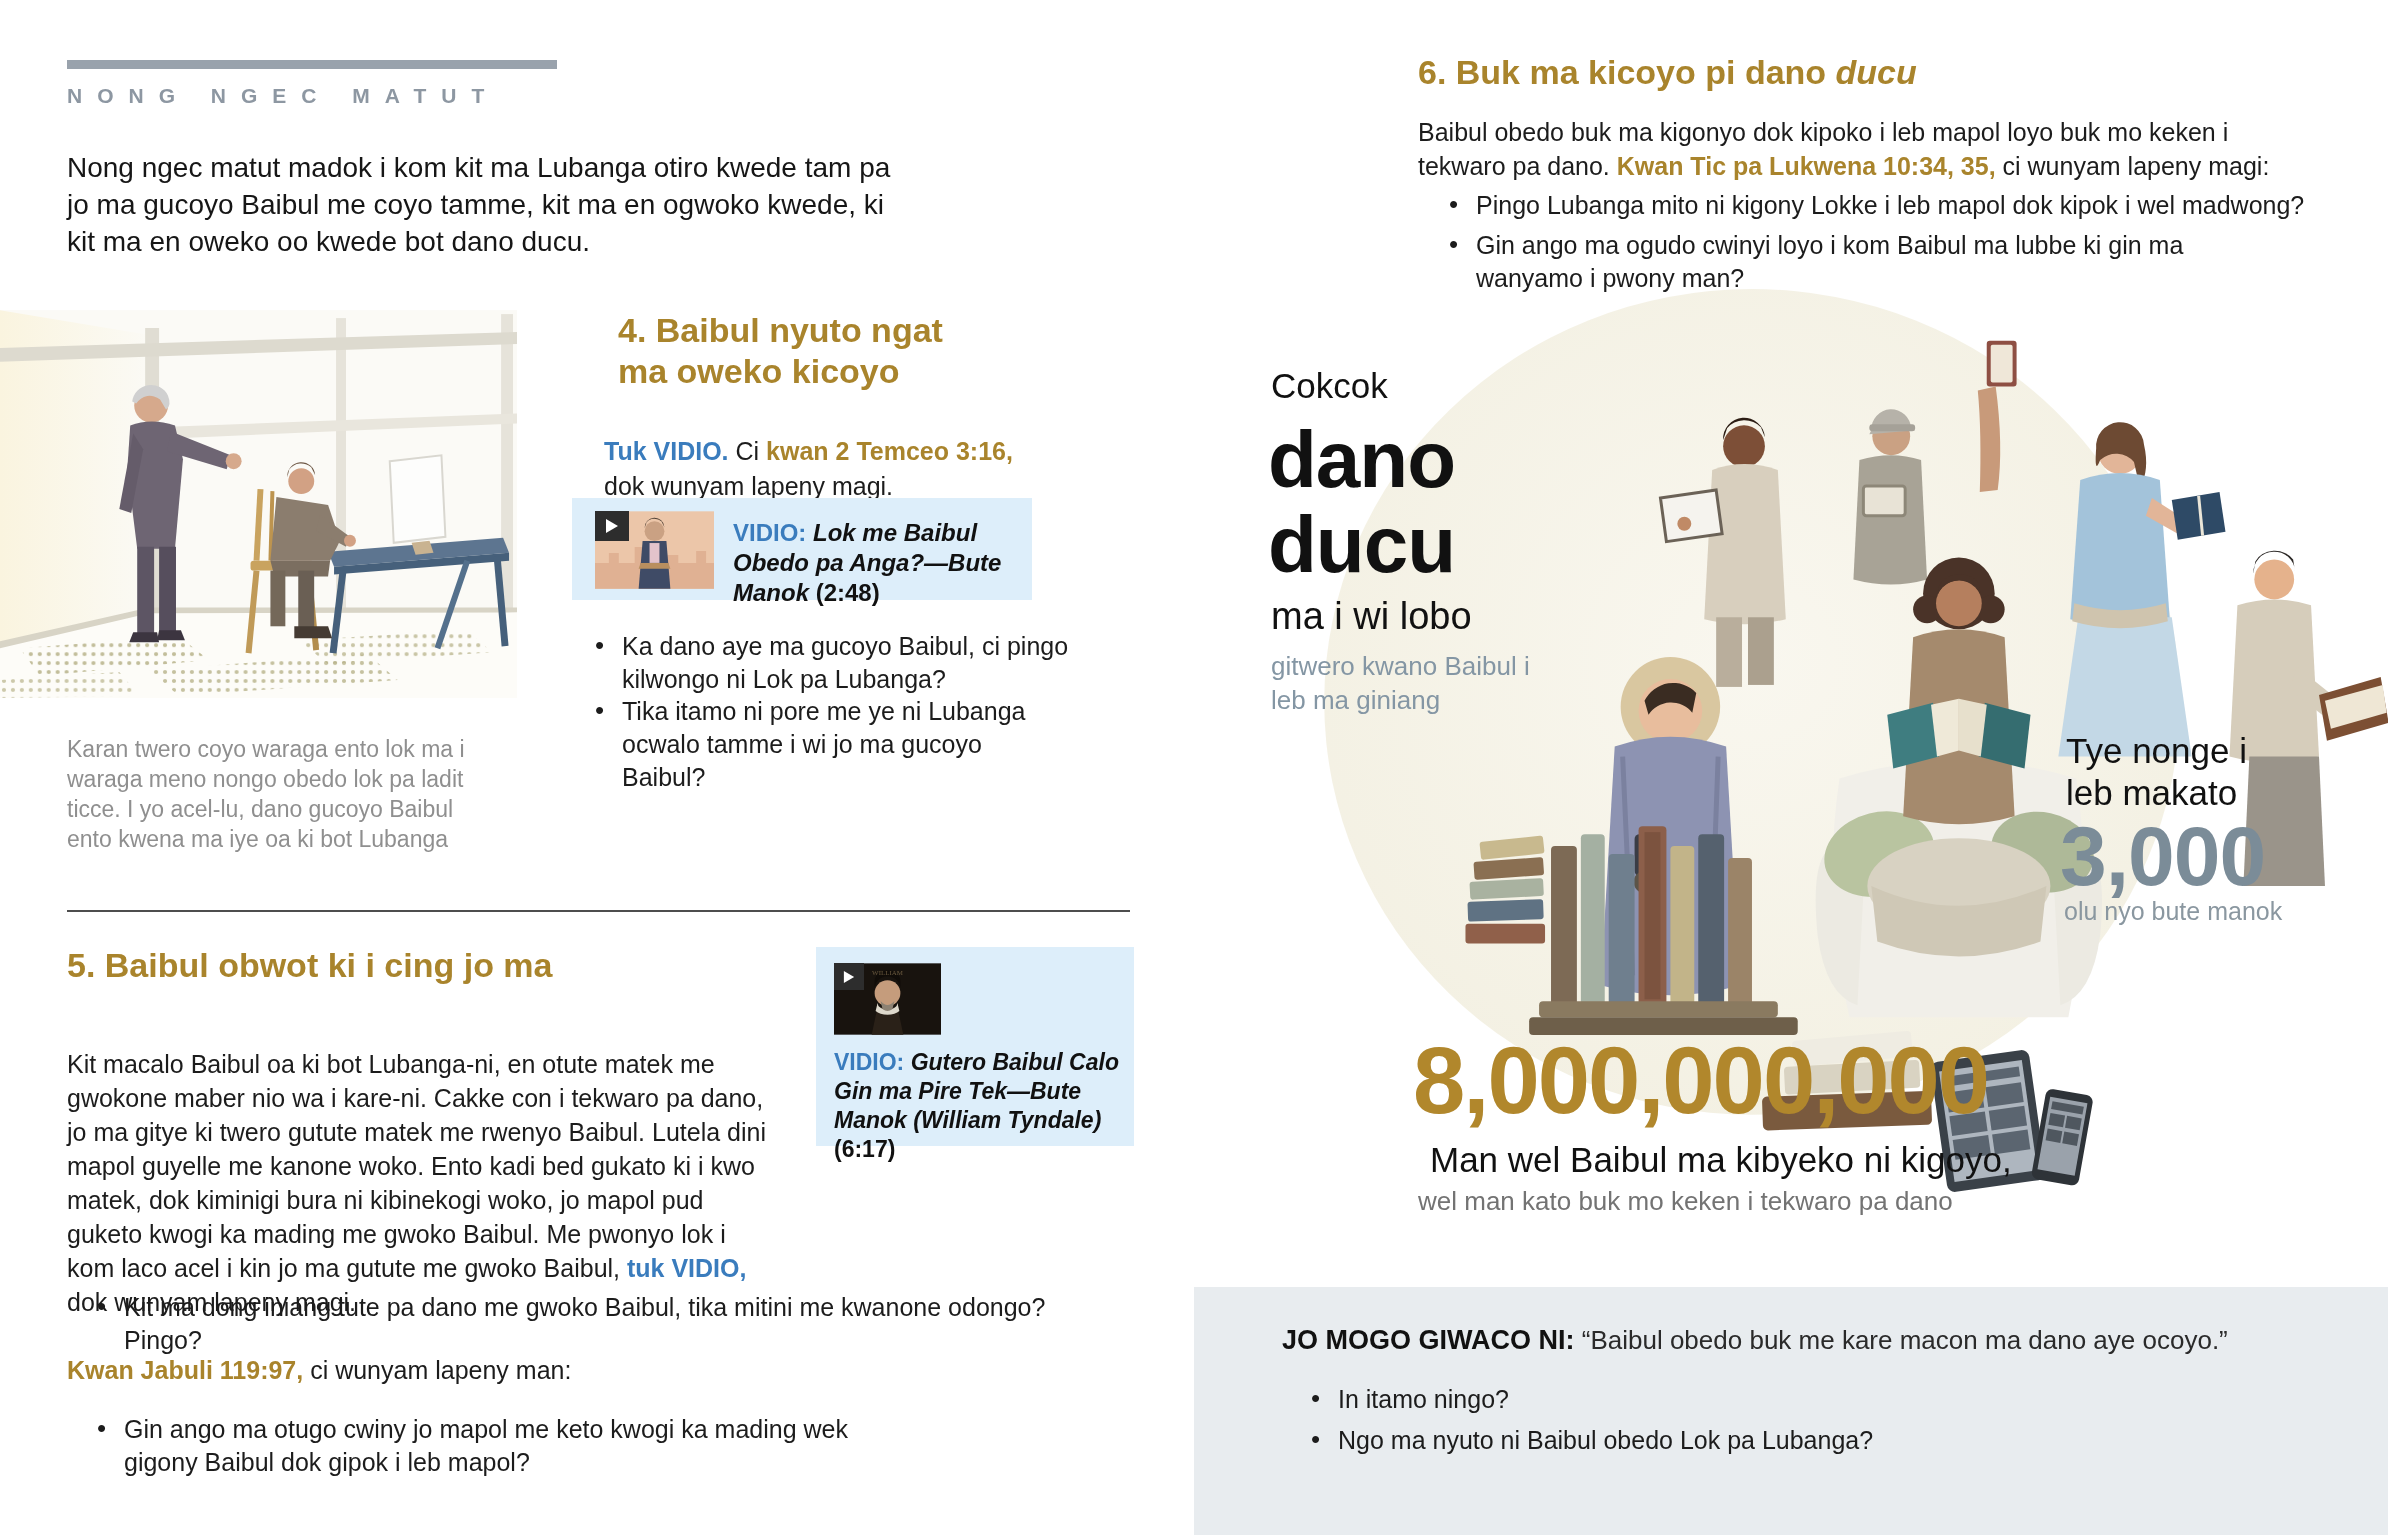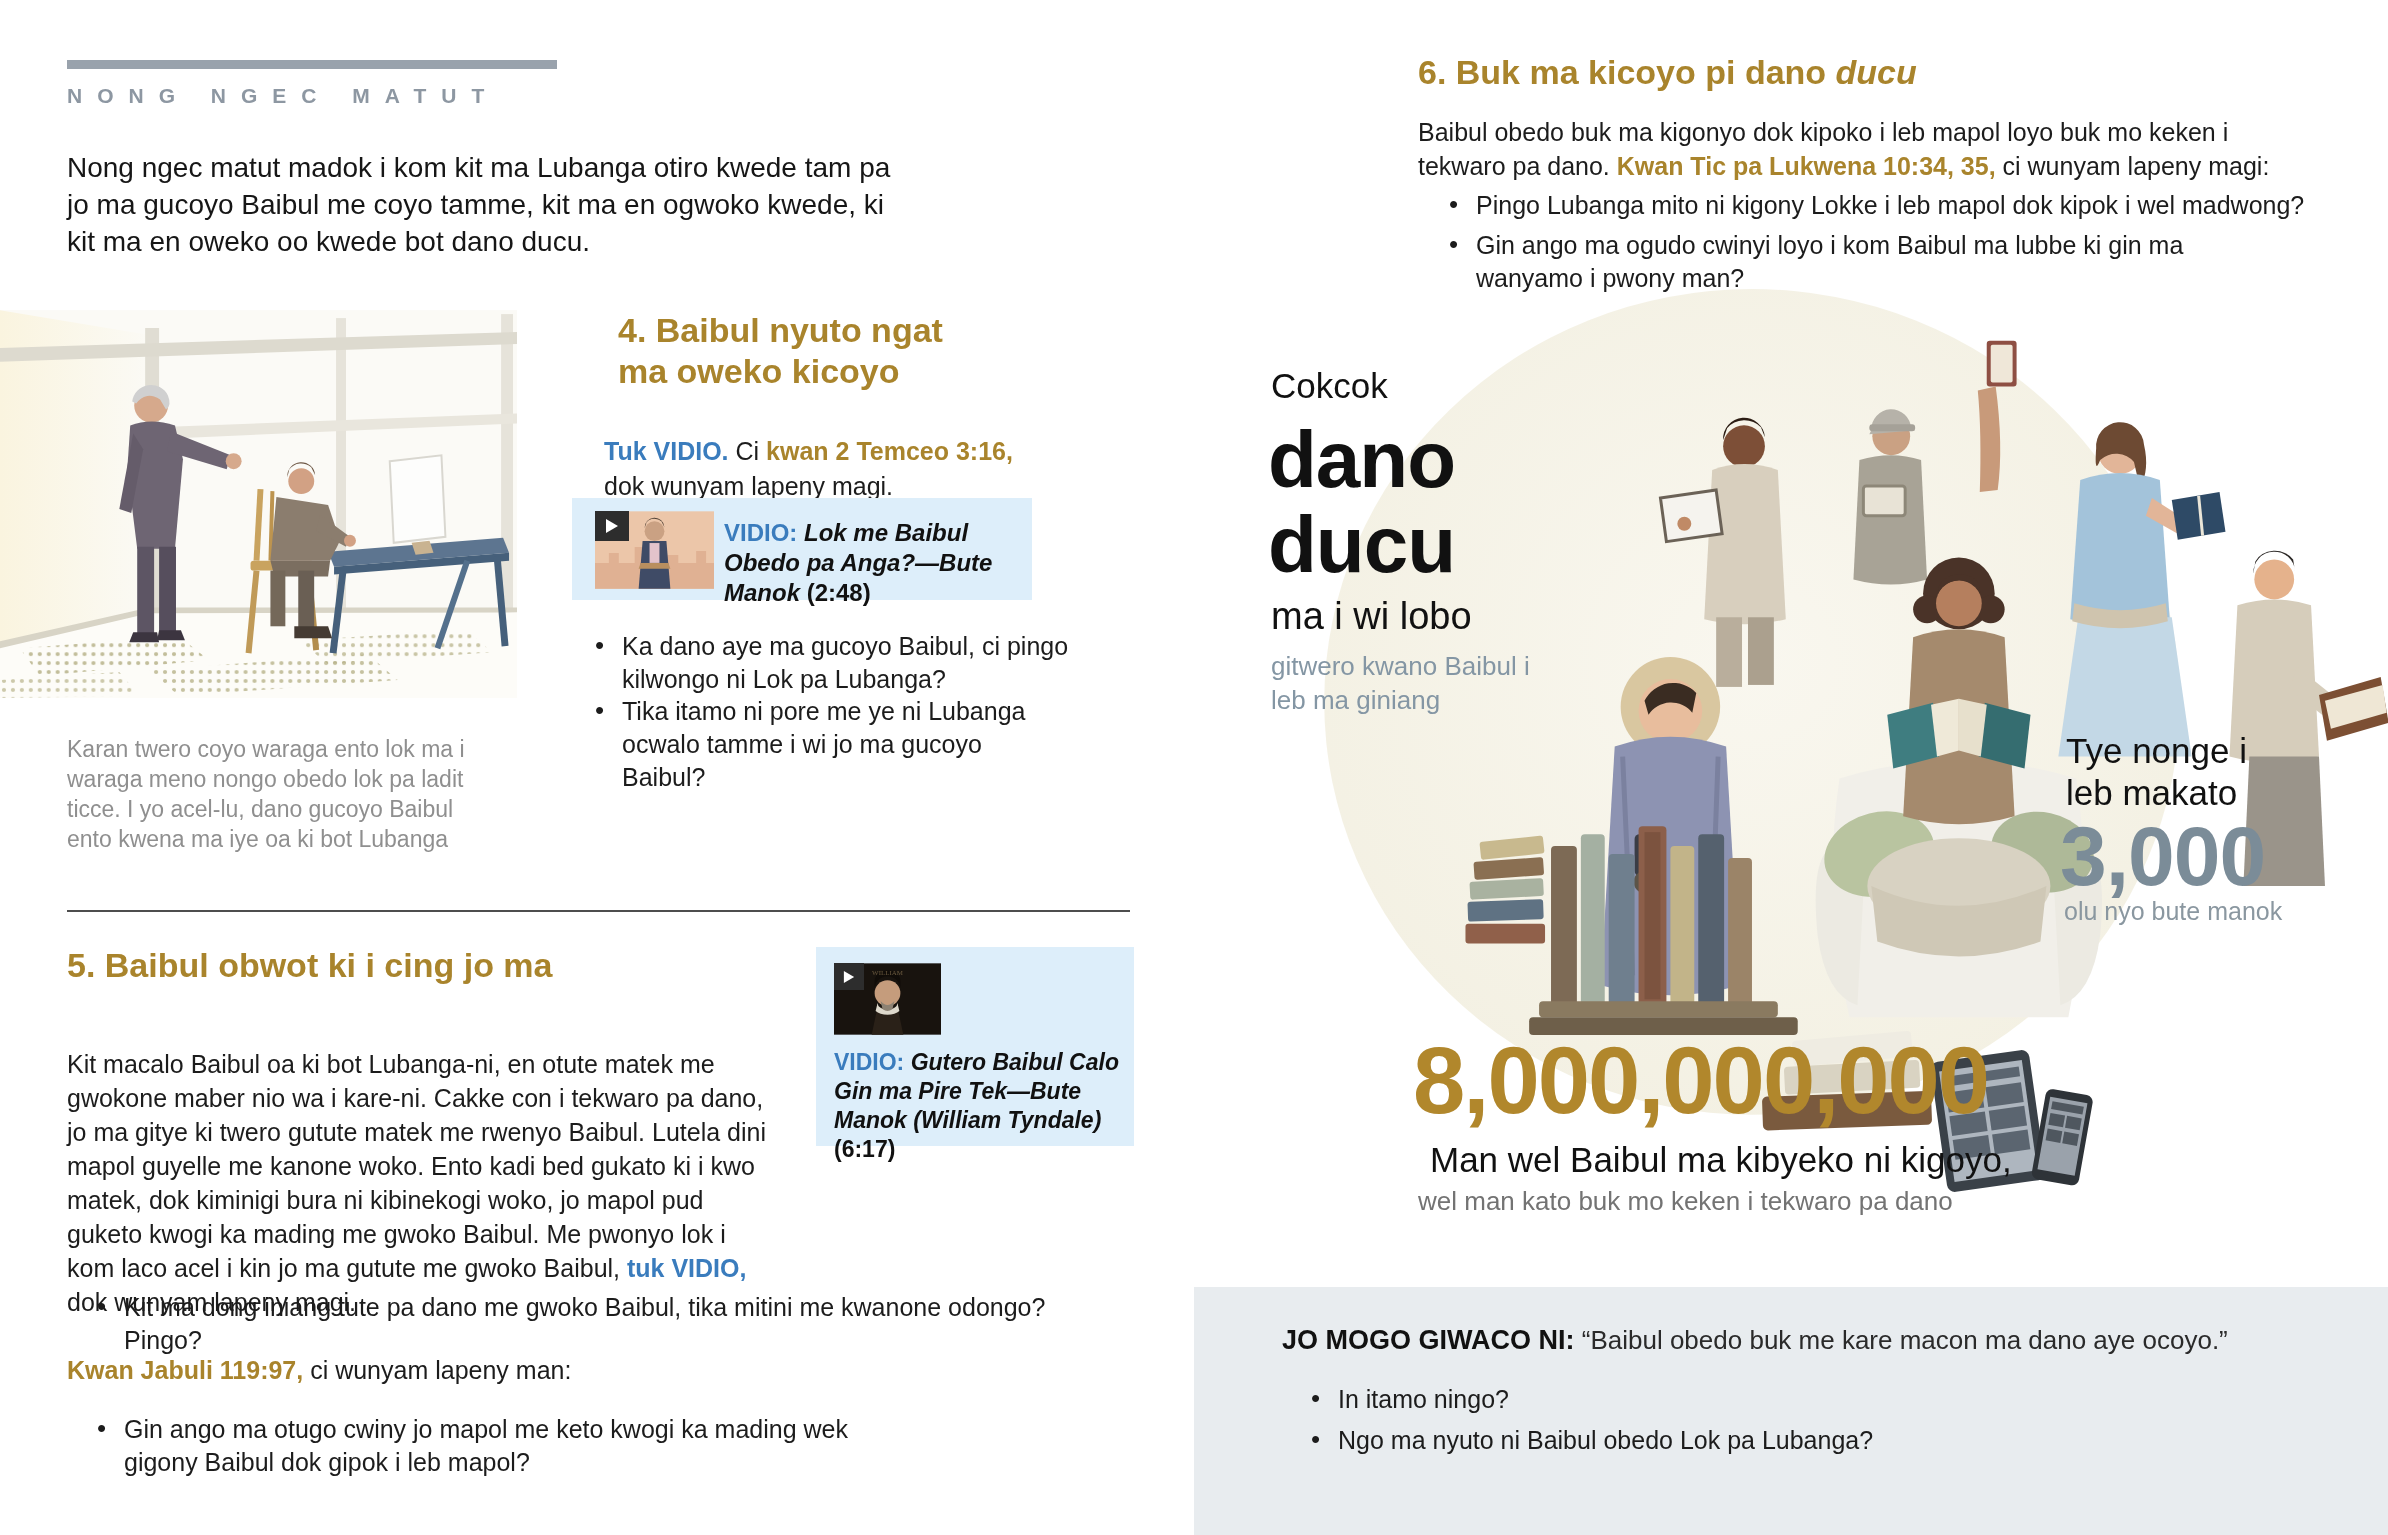--- a/index.html
+++ b/index.html
@@ -154,21 +154,21 @@
         <circle cx="60" cy="20" r="10" fill="#caa183"></circle>
         <path d="M50,17 a10,10 0 0,1 20,-1 l-3,-6 a10,9 0 0,0 -15,1 z" fill="#4a3b30"></path>
         <path d="M46,52 L74,52 L76,58 L44,58 Z" fill="#b98f5f"></path>
       </svg>
       <div class="playbtn">
         <svg width="14" height="16" viewBox="0 0 14 16">
             <polygon points="1,1 13,8 1,15" fill="#ffffff"></polygon>
           </svg>
       </div>
     </div>
-    <div class="abs vcap" style="left:152px;top:20px;width:284px;">
+    <div class="abs vcap" style="left:161px;top:20px;width:284px;">
       <span class="link-blue">VIDIO:</span>
       <span class="vt">Lok me Baibul Obedo pa Anga?—Bute Manok</span>
       <span class="vd">(2:48)</span>
     </div>
   </div>
 
   <div class="bullet" style="left:622px;top:630px;width:448px;">Ka dano aye ma gucoyo Baibul, ci pingo kilwongo ni Lok pa Lubanga?</div>
   <div class="bullet" style="left:622px;top:695px;width:448px;">Tika itamo ni pore me ye ni Lubanga ocwalo tamme i wi jo ma gucoyo Baibul?</div>
 
   <div class="abs divider"></div>

